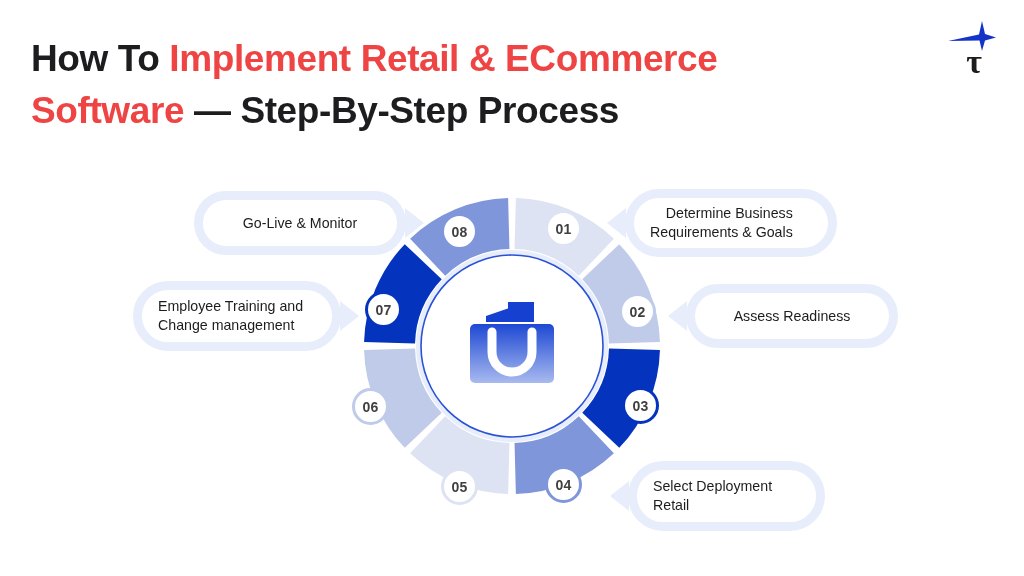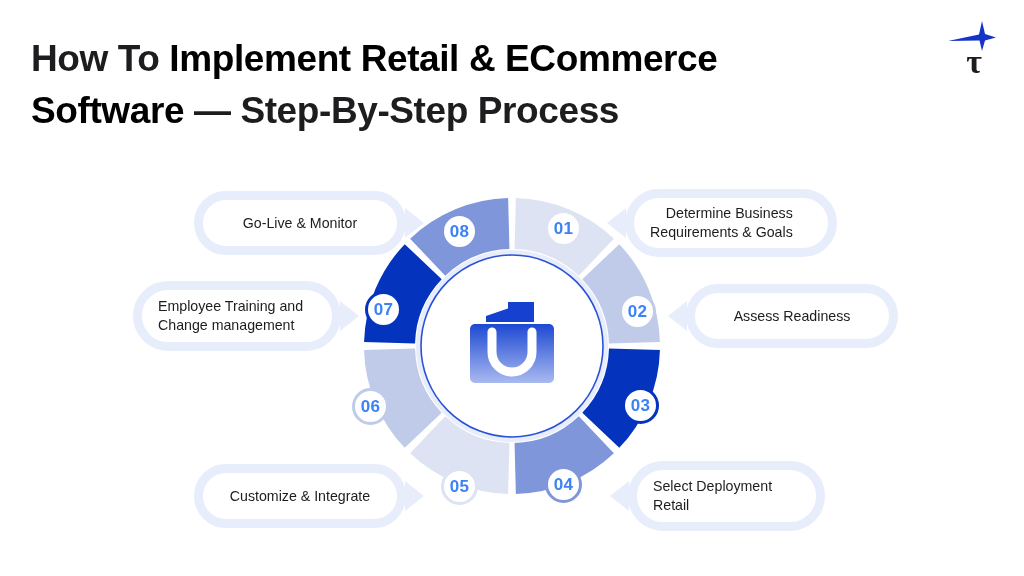--- a/index.html
+++ b/index.html
@@ -22,21 +22,21 @@
     position: absolute;
     left: 31px;
     top: 33px;
     width: 760px;
     font-size: 37px;
     line-height: 52px;
     font-weight: 700;
     letter-spacing: -0.4px;
     color: #1d1d1f;
   }
-  #page-title .hl { color: #000000; }
+  #page-title .hl { color: #ef4444; }
 
   
   #logo {
     position: absolute;
     right: 18px;
     top: 16px;
     width: 62px;
     height: 60px;
   }
 
@@ -53,23 +53,23 @@
   
   .badge {
     position: absolute;
     width: 37px;
     height: 37px;
     border-radius: 50%;
     background: #ffffff;
     display: flex;
     align-items: center;
     justify-content: center;
-    font-size: 17px;
+    font-size: 14px;
     font-weight: 600;
-    color: #3b82f6;
+    color: #404040;
     letter-spacing: 0.2px;
     z-index: 6;
   }
   .badge.tone-dark  { border: 3px solid #0433be; }
   .badge.tone-mid   { border: 3px solid #8096db; }
   .badge.tone-light { border: 3px solid #bfcbe9; }
   .badge.tone-pale  { border: 3px solid #dde3f3; }
 
   
   .pill {
@@ -206,24 +206,20 @@
     <span class="ptext">Assess Readiness</span>
   </div>
 
 
   <div class="pill point-left" style="left:628px; top:461px; width:197px; height:70px;">
     <span class="tail"></span>
     <span class="ptext">Select Deployment
 Retail</span>
   </div>
 
-  <div class="pill point-right center-text" style="left:194px; top:464px; width:212px; height:62px;">
-    <span class="tail"></span>
-    <span class="ptext">Customize &amp; Integrate</span>
-  </div>
 
 
   <div class="pill point-right" style="left:133px; top:281px; width:208px; height:70px;">
     <span class="tail"></span>
     <span class="ptext">Employee Training and
 Change management</span>
   </div>
 
   <div class="pill point-right center-text" style="left:194px; top:191px; width:212px; height:62px;">
     <span class="tail"></span>

